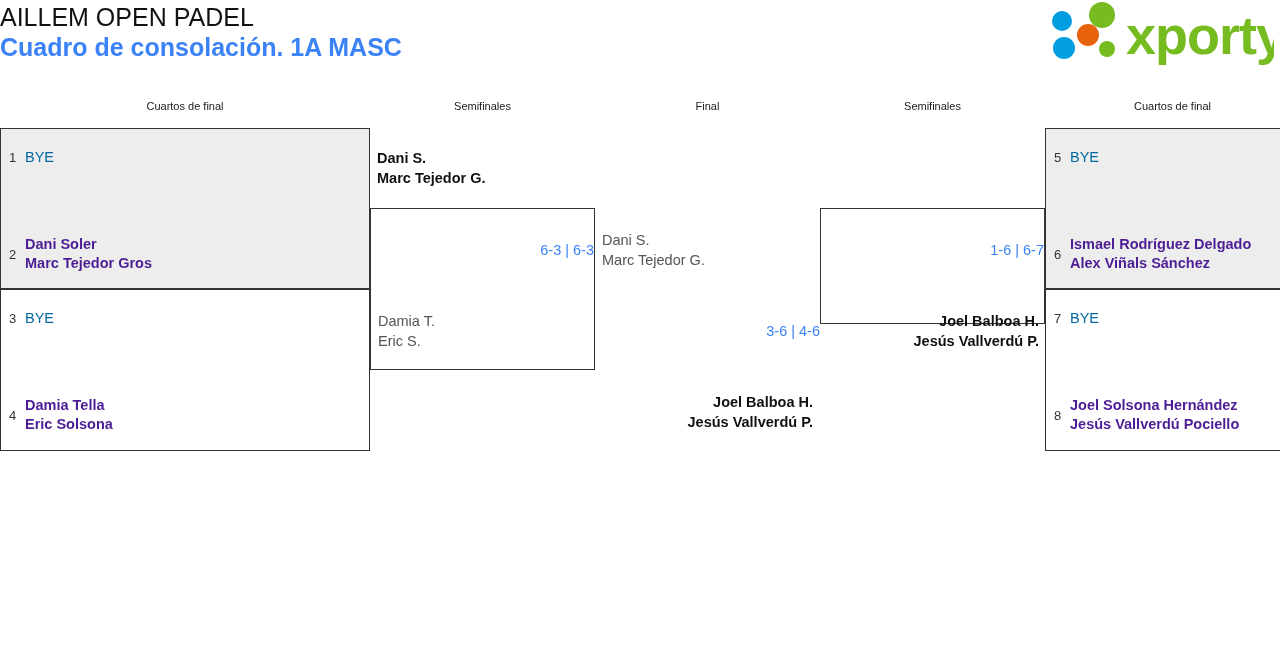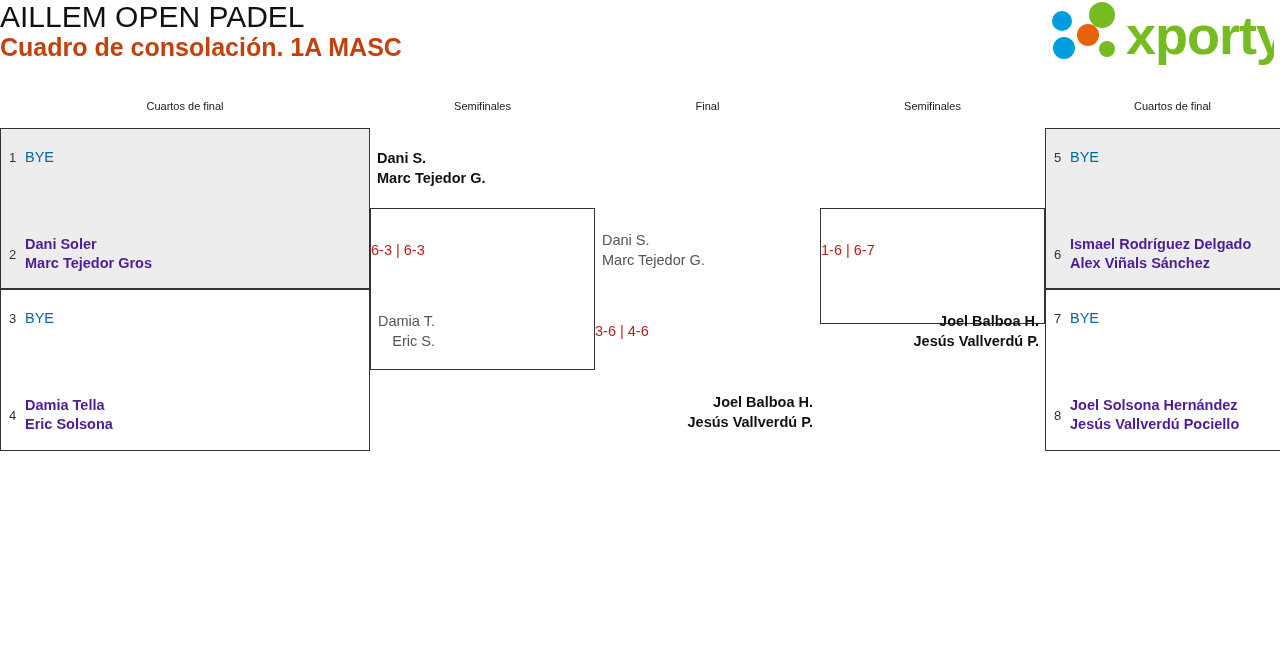--- a/index.html
+++ b/index.html
@@ -12,26 +12,26 @@
     overflow: hidden;
   }
   .page { position: relative; width: 1280px; height: 664px; }
 
   
   .title-block {
     position: absolute; left: 0; top: 0;
     padding-left: 0;
   }
   .title-line1 {
-    font-size: 30px; font-weight: 400; color: #111111;
+    font-size: 25px; font-weight: 400; color: #111111;
     line-height: 30px; letter-spacing: 0px; white-space: nowrap;
     margin: 0; padding: 2px 0 0 0;
   }
   .title-line2 {
-    font-size: 25px; font-weight: 600; color: #c2410c;
+    font-size: 25px; font-weight: 600; color: #3b82f6;
     line-height: 30px; white-space: nowrap; margin: 0;
   }
 
   
   .logo {
     position: absolute; right: 6px; top: 2px;
     width: 230px; height: 66px;
   }
   .logo svg { display: block; }
 
@@ -75,22 +75,22 @@
   .pair {
     position: absolute;
     font-size: 14.5px; line-height: 19.5px; white-space: nowrap;
   }
   .pair.win  { font-weight: 700; color: #111111; }
   .pair.lose { font-weight: 400; color: #555555; }
   .pair.ralign { text-align: right; }
 
   .score {
     position: absolute;
-    font-size: 14.5px; color: #b91c1c; white-space: nowrap;
-    text-align: left;
+    font-size: 14.5px; color: #3b82f6; white-space: nowrap;
+    text-align: right;
   }
 </style>
 </head>
 <body>
 
 <div class="page">
 
   <div class="title-block">
     <div class="title-line1">AILLEM OPEN PADEL</div>
     <div class="title-line2">Cuadro de consolación. 1A MASC</div>
@@ -141,21 +141,21 @@
     </div>
   </div>
 
   <div class="pair win" style="left:377px; top:149px;">
     <span>Dani S.</span><br>
     <span>Marc Tejedor G.</span>
   </div>
 
   <div class="box" style="left:370px; top:208px; width:225px; height:162px;">
     <div class="score" style="left:0px; right:0px; top:33px;">6-3 | 6-3</div>
-    <div class="pair lose" style="left:7px; top:103px;text-align:right;">
+    <div class="pair lose" style="left:7px; top:103px;">
       <span>Damia T.</span><br>
       <span>Eric S.</span>
     </div>
   </div>
 
   <div class="pair lose" style="left:602px; top:231px;">
     <span>Dani S.</span><br>
     <span>Marc Tejedor G.</span>
   </div>
 

